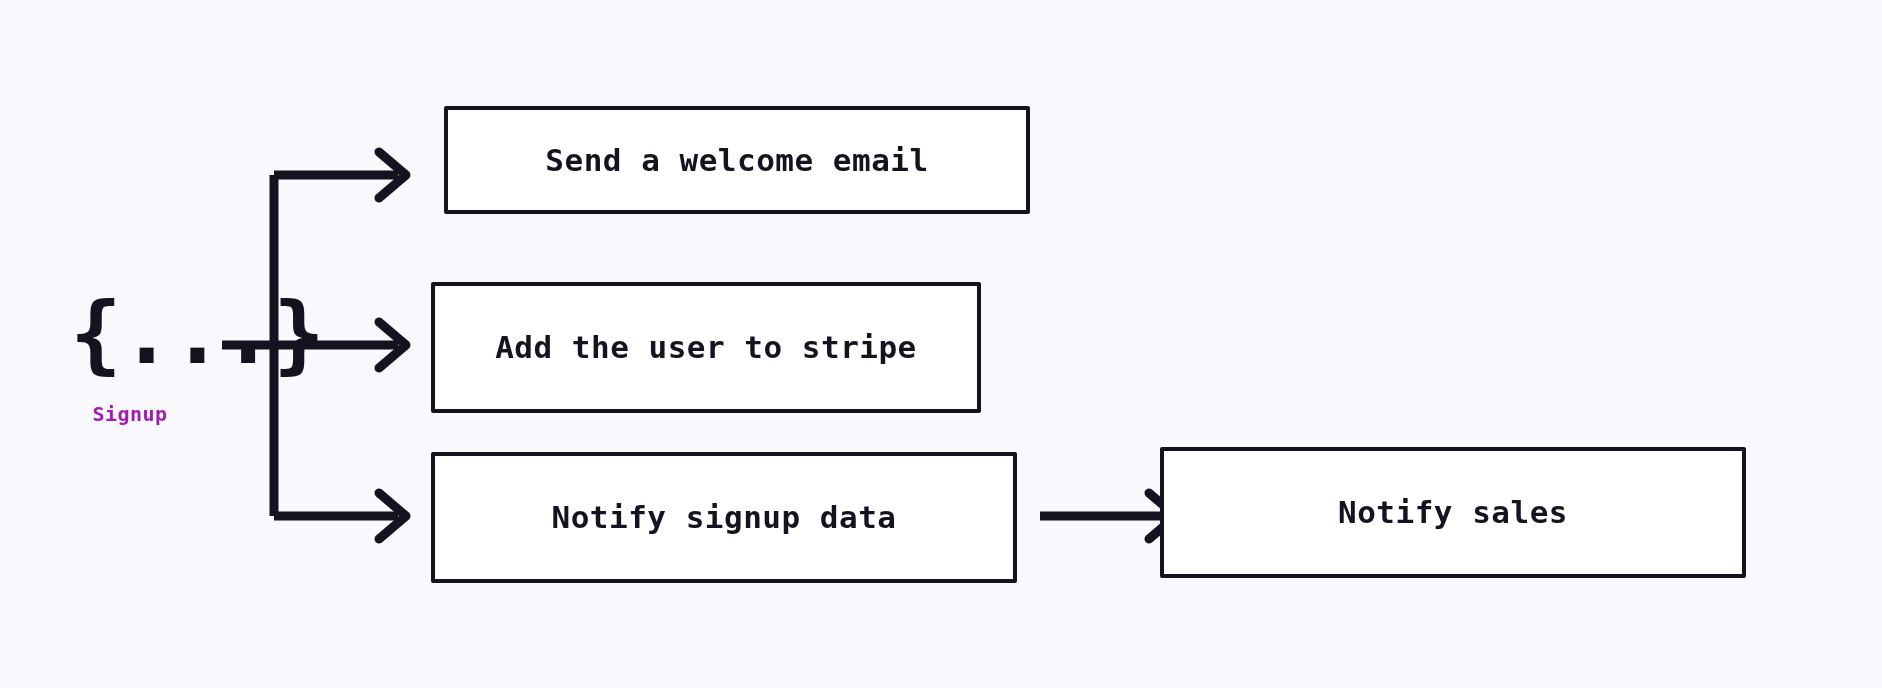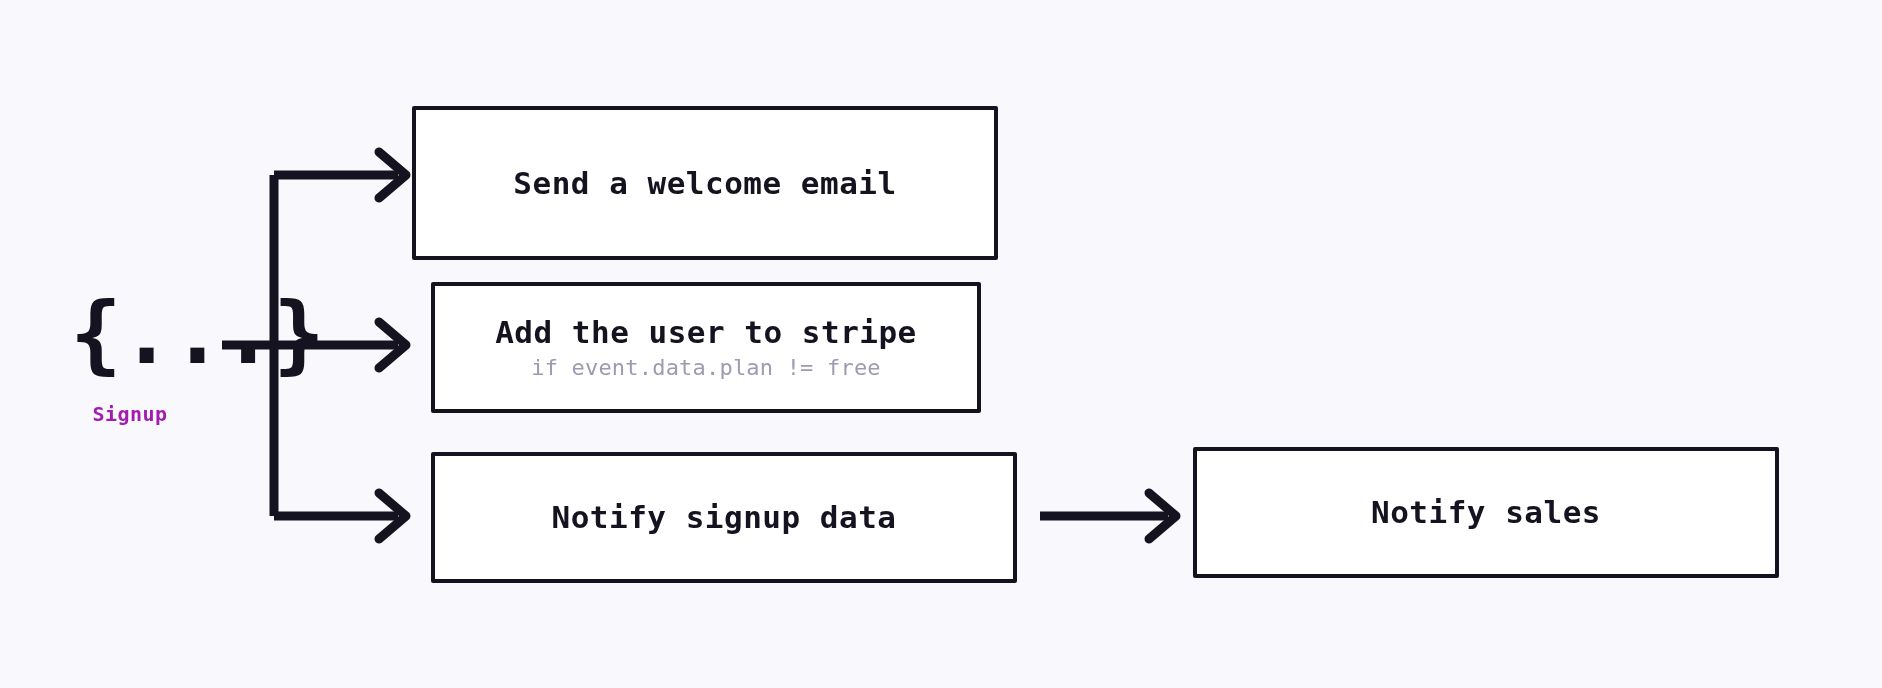--- a/index.html
+++ b/index.html
@@ -33,24 +33,24 @@
   .node-title{
     font-size:31px;font-weight:700;color:#15131f;
     letter-spacing:0.5px;white-space:nowrap;line-height:1.18;
   }
   .node-sub{
     font-size:22px;font-weight:400;color:#9b9bb1;
     letter-spacing:0.2px;white-space:nowrap;line-height:1.2;
     margin-top:4px;
   }
 
-  #node-welcome{left:412px;top:106px;width:586px;height:154px;}
+  #node-welcome{left:444px;top:106px;width:586px;height:108px;}
   #node-stripe {left:431px;top:282px;width:550px;height:131px;}
   #node-enrich {left:431px;top:452px;width:586px;height:131px;}
-  #node-notify {left:1193px;top:447px;width:586px;height:131px;}
+  #node-notify {left:1160px;top:447px;width:586px;height:131px;}
 
   
   .edges{position:absolute;left:0;top:0;width:1882px;height:688px;
          pointer-events:none;}
 </style>
 </head>
 <body>
 
 <div class="canvas">
 
@@ -81,21 +81,20 @@
       <polyline points="1149,493 1176,516 1149,539"></polyline>
     </g>
   </svg>
 
   <div class="node" id="node-welcome">
     <div class="node-title">Send a welcome email</div>
   </div>
 
   <div class="node" id="node-stripe">
     <div class="node-title">Add the user to stripe</div>
-    <div class="node-sub">if event.data.plan != free</div>
   </div>
 
   <div class="node" id="node-enrich">
     <div class="node-title">Notify signup data</div>
   </div>
 
   <div class="node" id="node-notify">
     <div class="node-title">Notify sales</div>
   </div>
 

